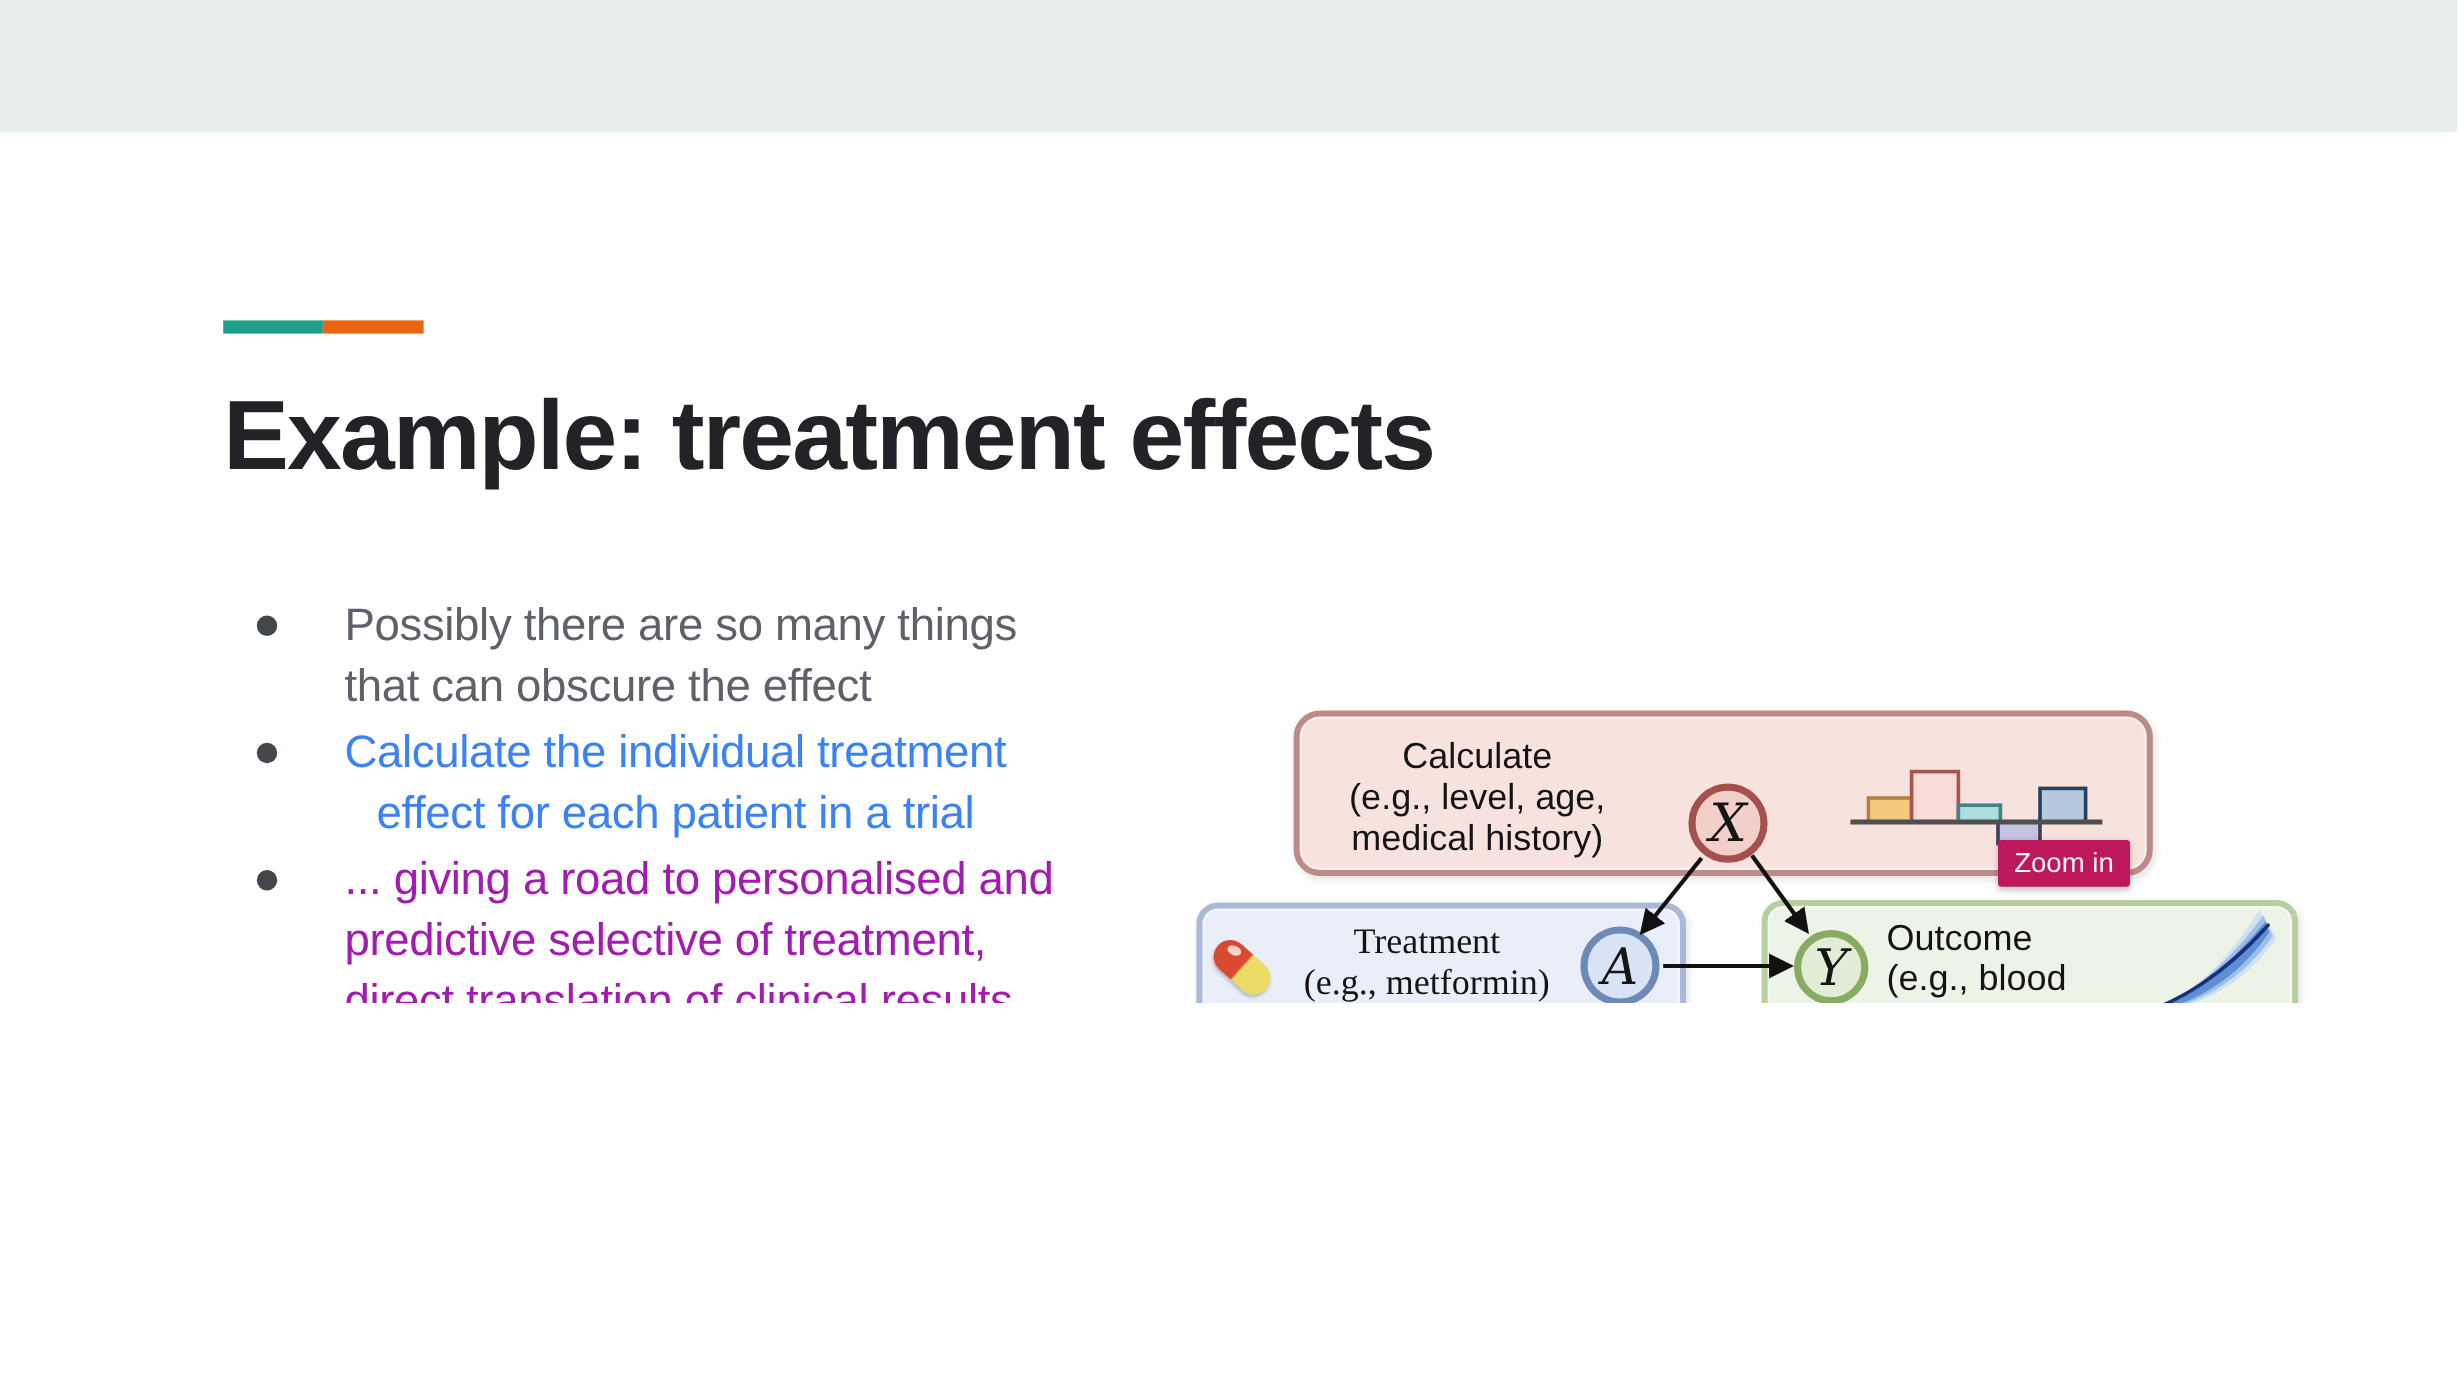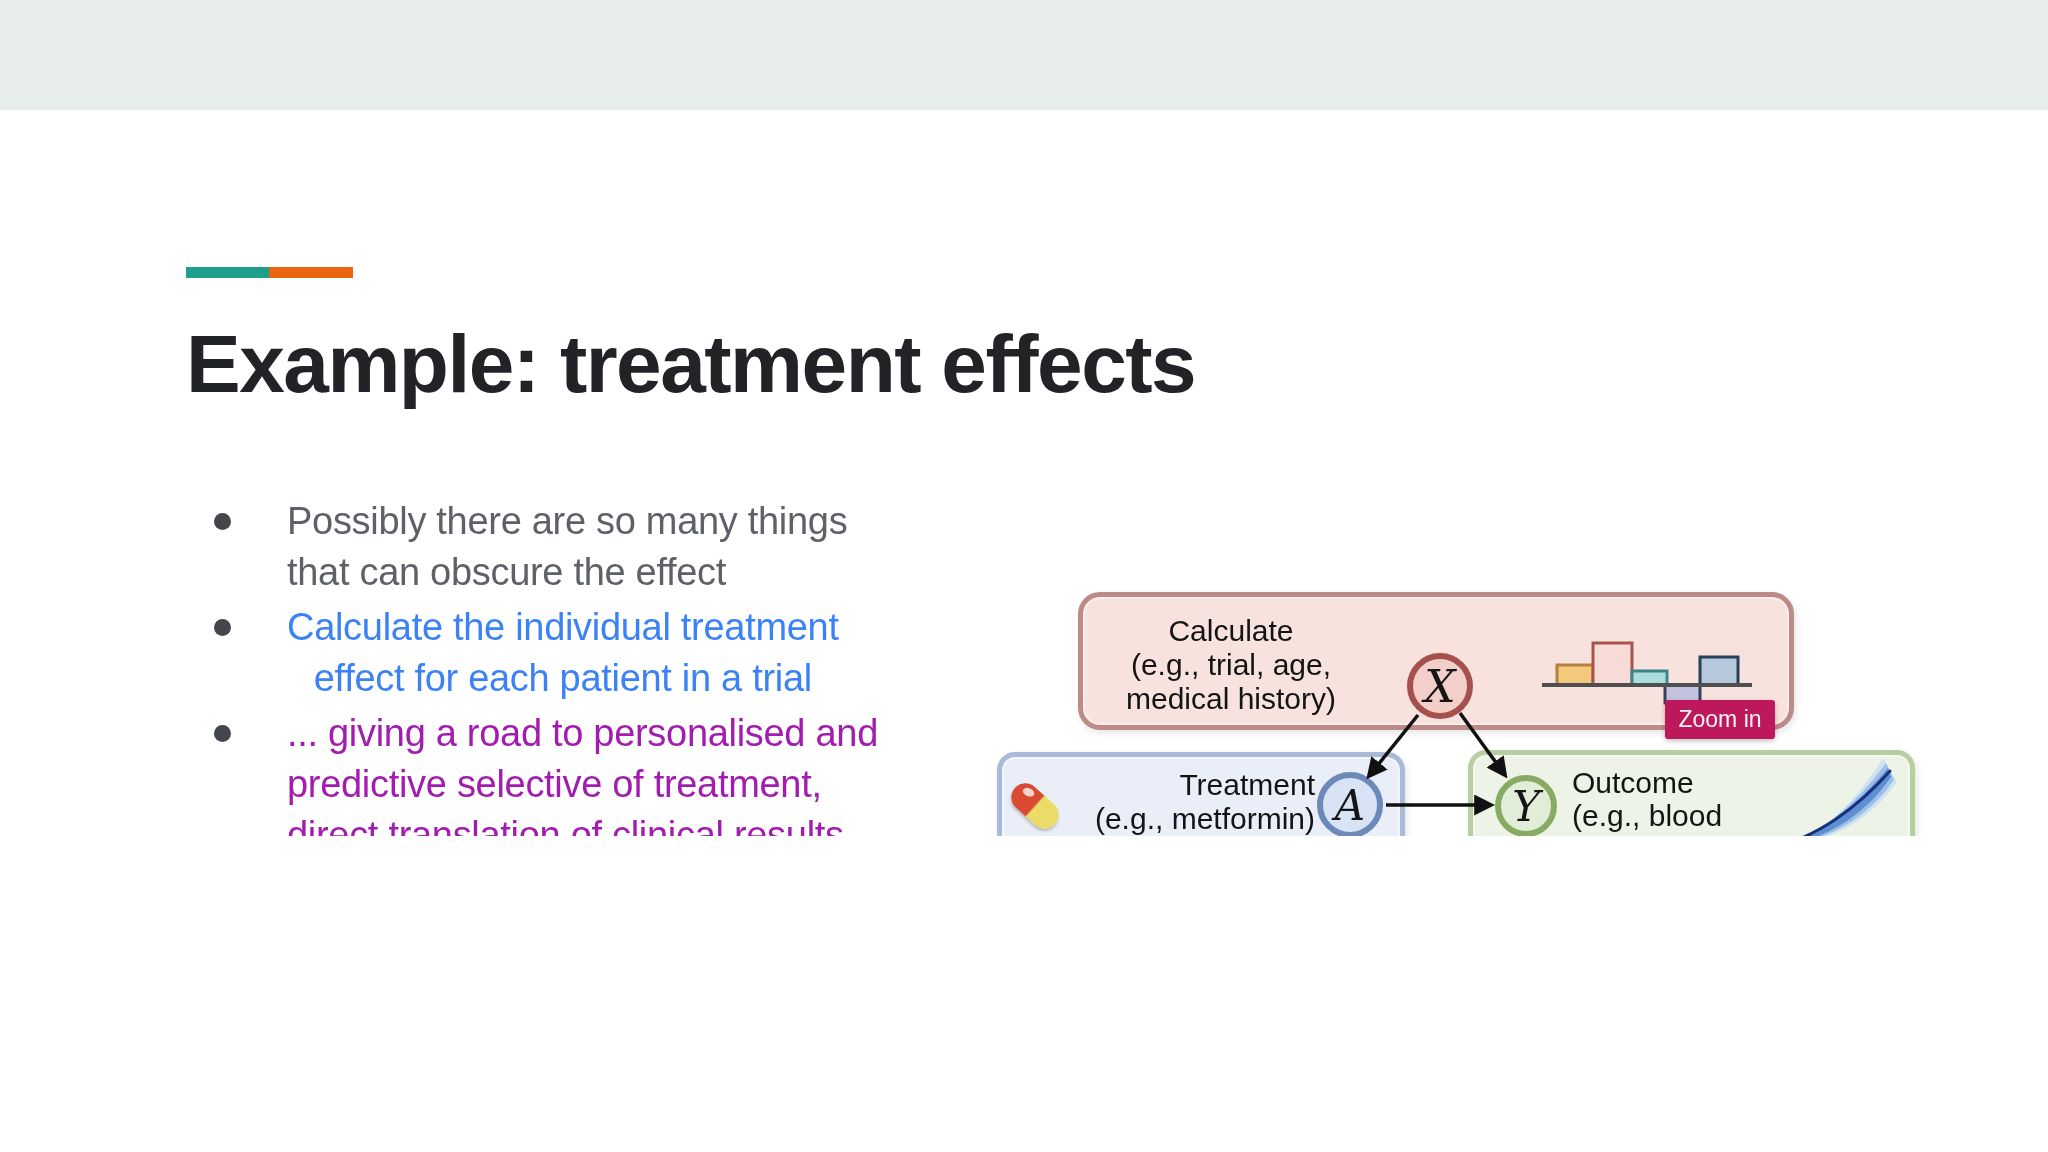--- a/index.html
+++ b/index.html
@@ -24,21 +24,21 @@
                white-space:pre-line;}
   
   .dbox{position:absolute;border-style:solid;border-width:5px;box-sizing:border-box;
         box-shadow:2px 3px 6px rgba(120,110,110,.18), inset 0 0 0 2px rgba(255,255,255,.45);}
   .box-cov{left:1078px;top:592px;width:716px;height:138px;border-radius:22px;}
   .box-trt{left:997px;top:752px;width:408px;height:110px;border-radius:18px;}
   .box-out{left:1468px;top:750px;width:447px;height:115px;border-radius:18px;}
   .dlabel{position:absolute;margin:0;color:#141414;font-size:30px;line-height:34px;
           white-space:pre-line;}
   .lbl-cov{left:1103px;top:614px;width:256px;text-align:center;}
-  .lbl-trt{left:1063px;top:768px;width:252px;text-align:right;}
+  .lbl-trt{left:1063px;top:768px;width:252px;text-align:center;font-family:Liberation Serif, serif;}
   .lbl-out{left:1572px;top:766px;width:220px;text-align:left;line-height:33px;}
   
   .node{position:absolute;border-radius:50%;box-sizing:border-box;border-width:6px;border-style:solid;
         display:flex;align-items:center;justify-content:center;
         font-family:"DejaVu Serif",serif;font-style:italic;color:#151515;}
   .node-x{left:1407px;top:653px;width:66px;height:66px;font-size:44px;}
   .node-a{left:1317px;top:772px;width:66px;height:66px;font-size:42px;}
   .node-y{left:1495px;top:775px;width:62px;height:62px;font-size:42px;}
   
   .arrows{position:absolute;left:990px;top:580px;width:960px;height:300px;pointer-events:none;}
@@ -87,21 +87,21 @@
     </div>
   </div>
 
   <div>
 
     <div class="dbox box-cov" style="background: rgb(248, 226, 222); border-color: rgb(188, 138, 135);"></div>
     <div class="dbox box-trt" style="background: rgb(233, 238, 249); border-color: rgb(169, 185, 216);"></div>
     <div class="dbox box-out" style="background: rgb(237, 243, 230); border-color: rgb(183, 207, 160);"></div>
 
     <p class="dlabel lbl-cov"><span>Calculate</span>
-<span>(e.g., trial, age,
+<span>(e.g., level, age,
 medical history)</span></p>
 
     <p class="dlabel lbl-trt"><span>Treatment</span>
 <span>(e.g., metformin)</span></p>
 
     <p class="dlabel lbl-out"><span>Outcome</span>
 <span>(e.g., blood
 glucose level)</span></p>
 
     <svg class="hist" viewBox="0 0 215 75">

